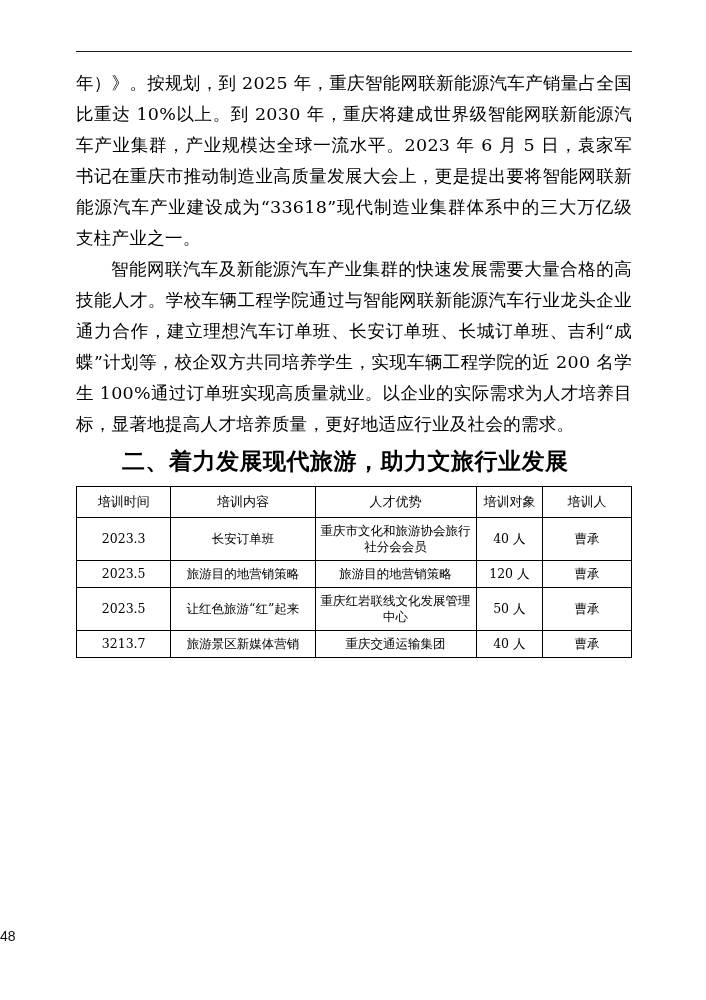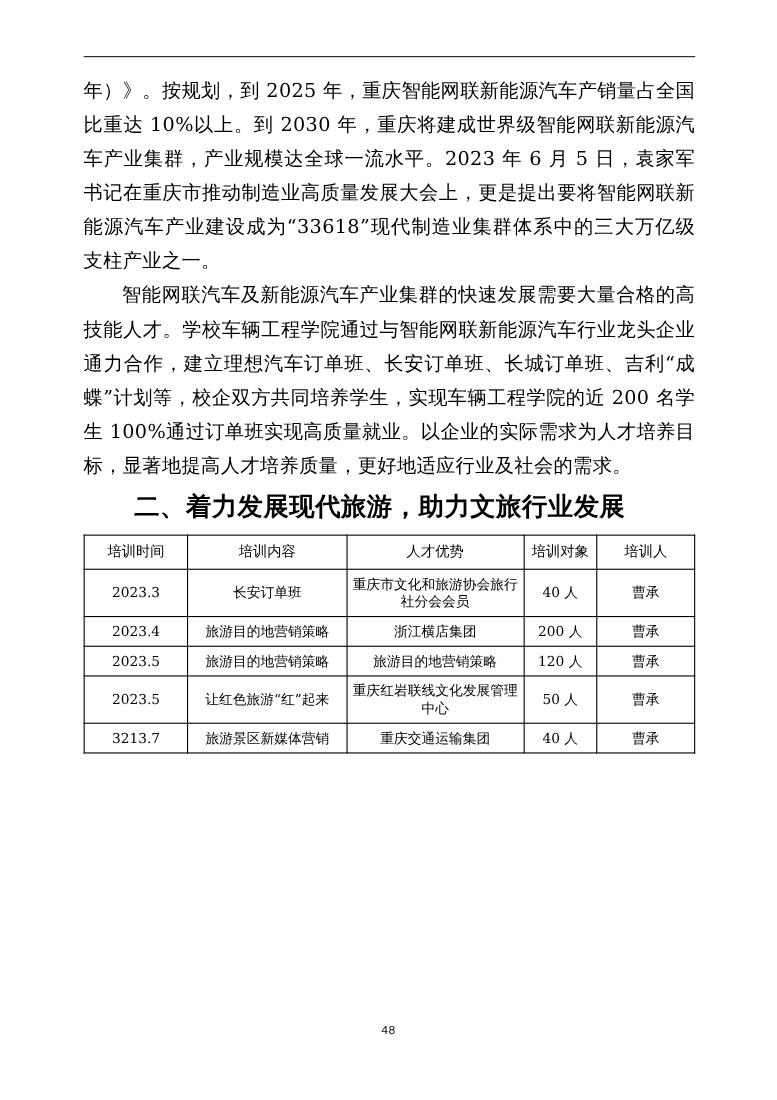--- a/index.html
+++ b/index.html
@@ -87,23 +87,22 @@
   .col-time { width: 17%; }
   .col-content { width: 26%; }
   .col-target { width: 29%; }
   .col-num { width: 12%; }
   .col-trainer { width: 16%; }
   .page-number {
     position: absolute;
     left: 0;
     right: 0;
     bottom: 56px;
-    text-align: center;
-    font-size: 11px;
-    font-family: Liberation Mono, monospace;
+    font-size: 14px;
+    font-family: Liberation Sans, sans-serif;
     color: #111;
   }
   .cell-num, .cell-trainer { white-space: nowrap; }
 </style>
 </head>
 <body>
 
 <div class="page">
   <div class="content">
 
@@ -129,27 +128,20 @@
       </thead>
       <tbody>
         <tr>
           <td>2023.3</td>
           <td>长安订单班</td>
           <td>重庆市文化和旅游协会旅行社分会会员</td>
           <td class="cell-num">40 人</td>
           <td class="cell-trainer">曹承</td>
         </tr>
         <tr>
-          <td>2023.4</td>
-          <td>旅游目的地营销策略</td>
-          <td>浙江横店集团</td>
-          <td class="cell-num">200 人</td>
-          <td class="cell-trainer">曹承</td>
-        </tr>
-        <tr>
           <td>2023.5</td>
           <td>旅游目的地营销策略</td>
           <td>旅游目的地营销策略</td>
           <td class="cell-num">120 人</td>
           <td class="cell-trainer">曹承</td>
         </tr>
         <tr>
           <td>2023.5</td>
           <td>让红色旅游“红”起来</td>
           <td>重庆红岩联线文化发展管理中心</td>

